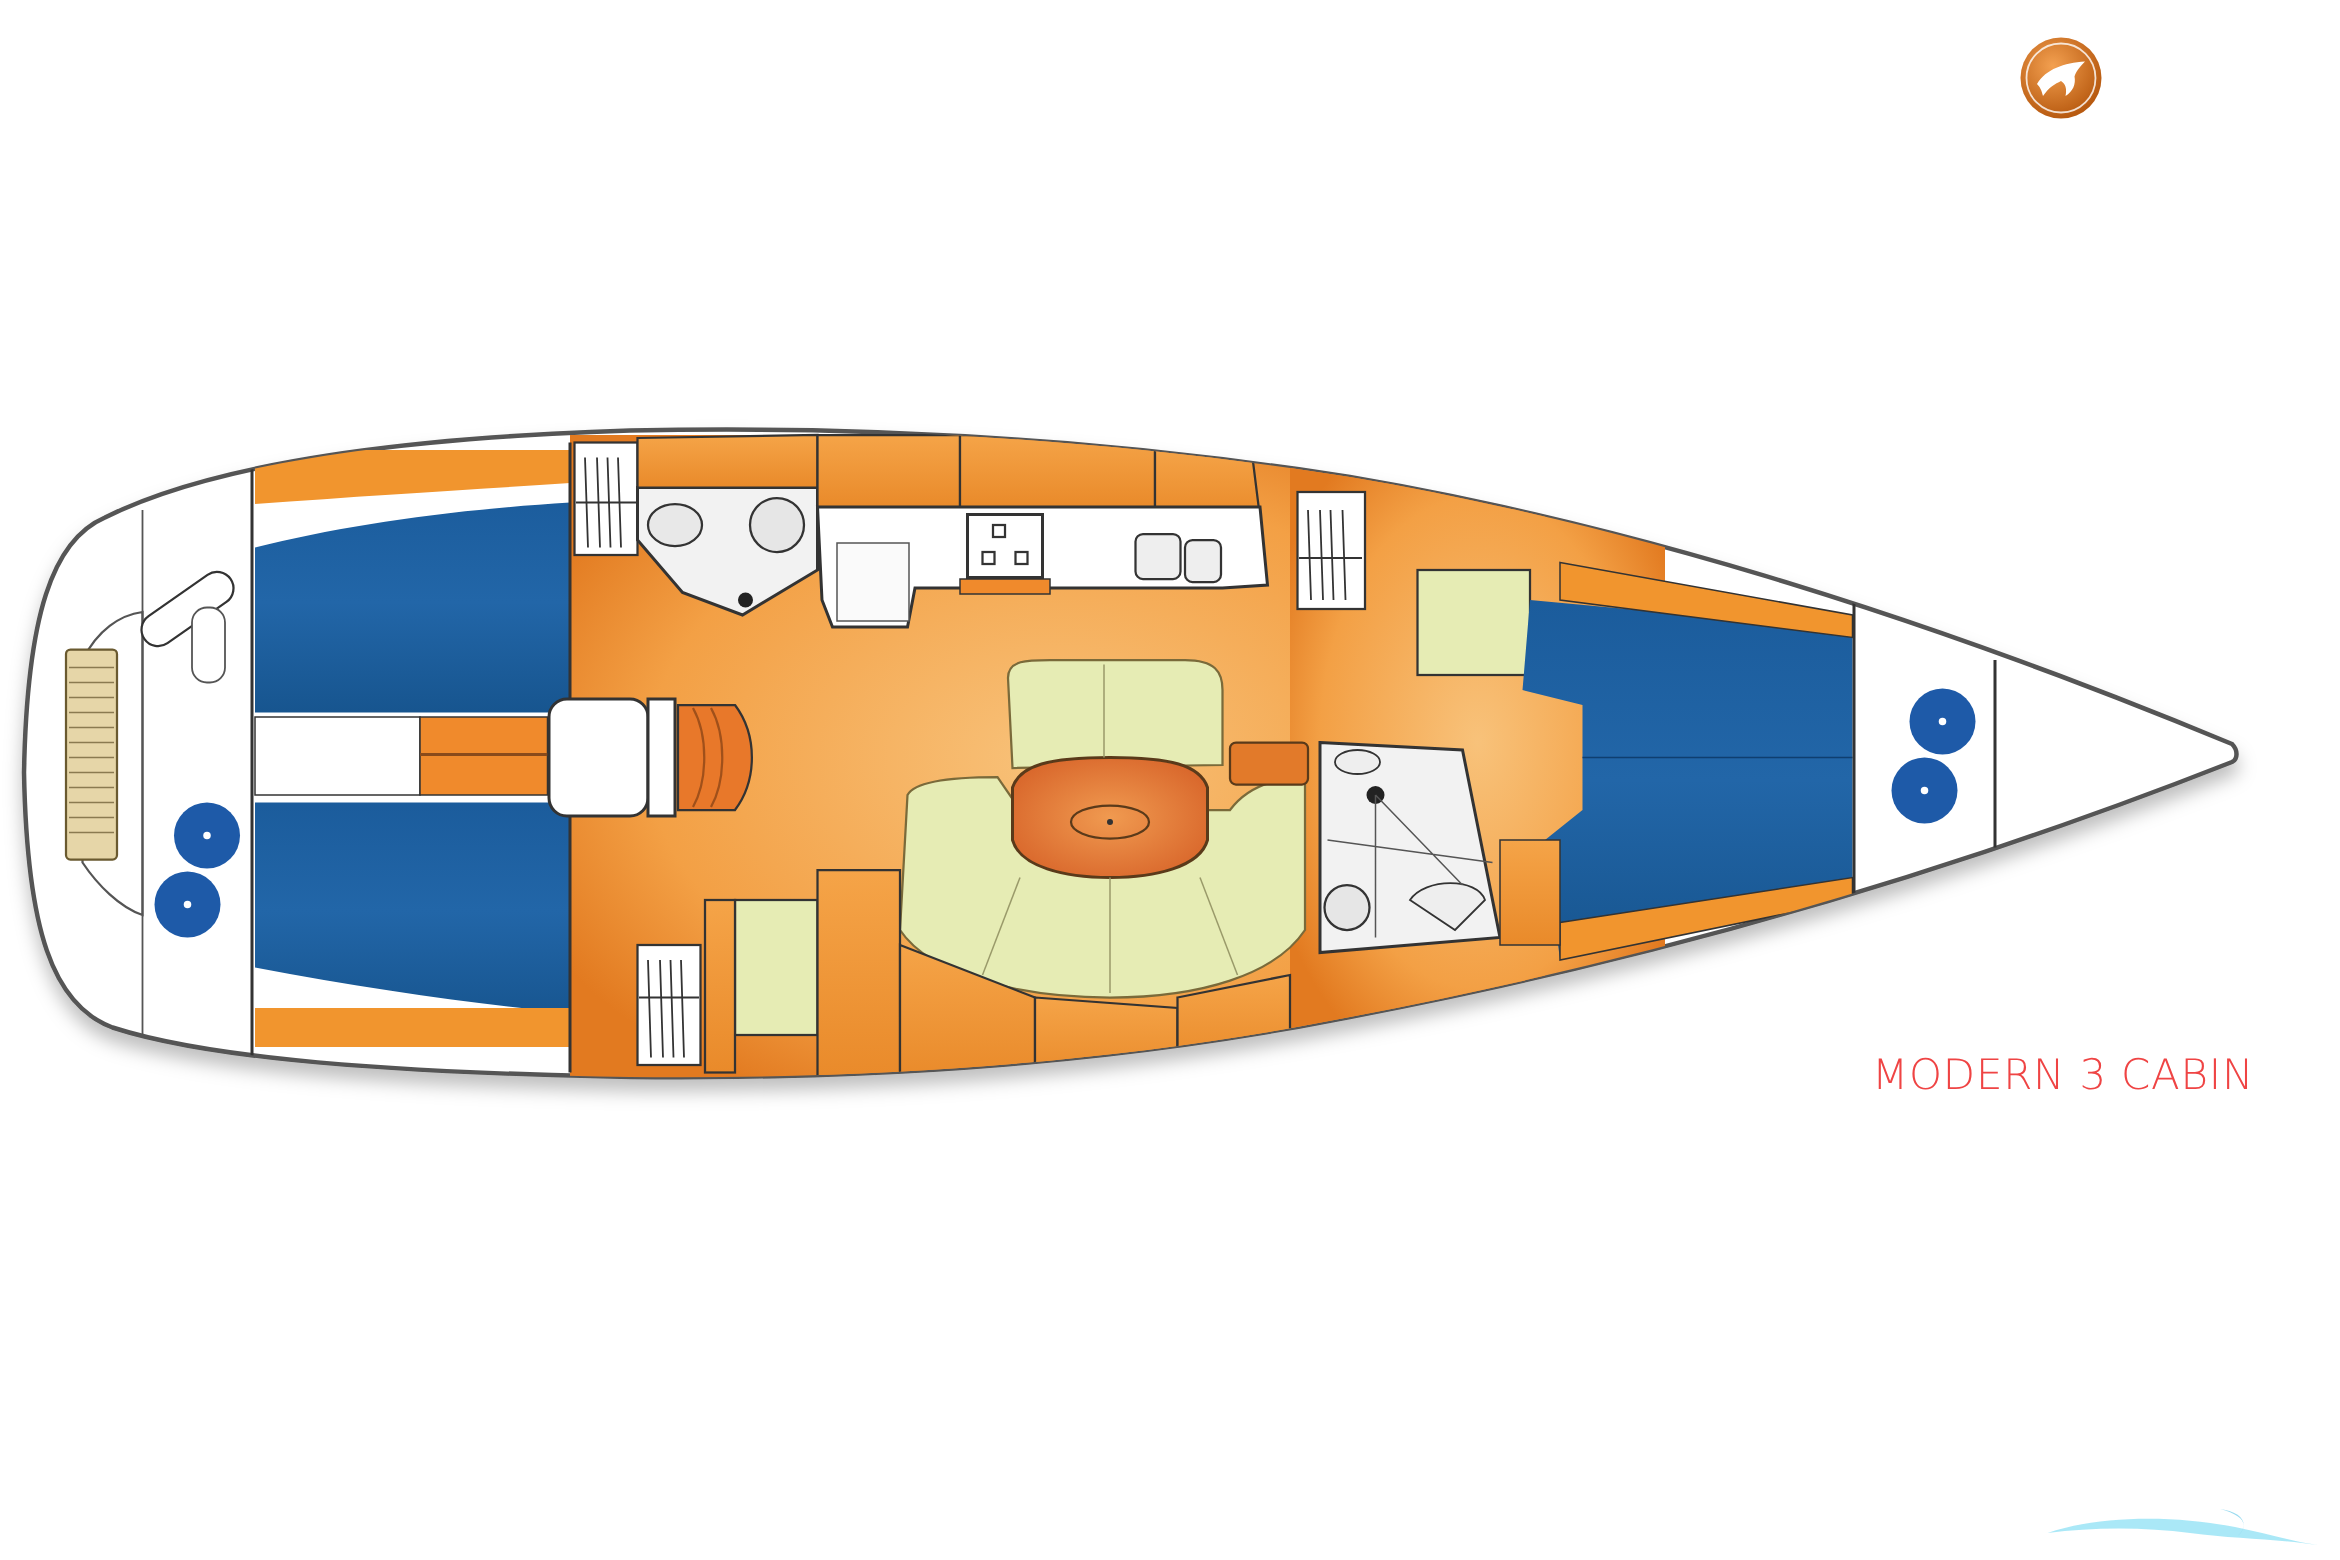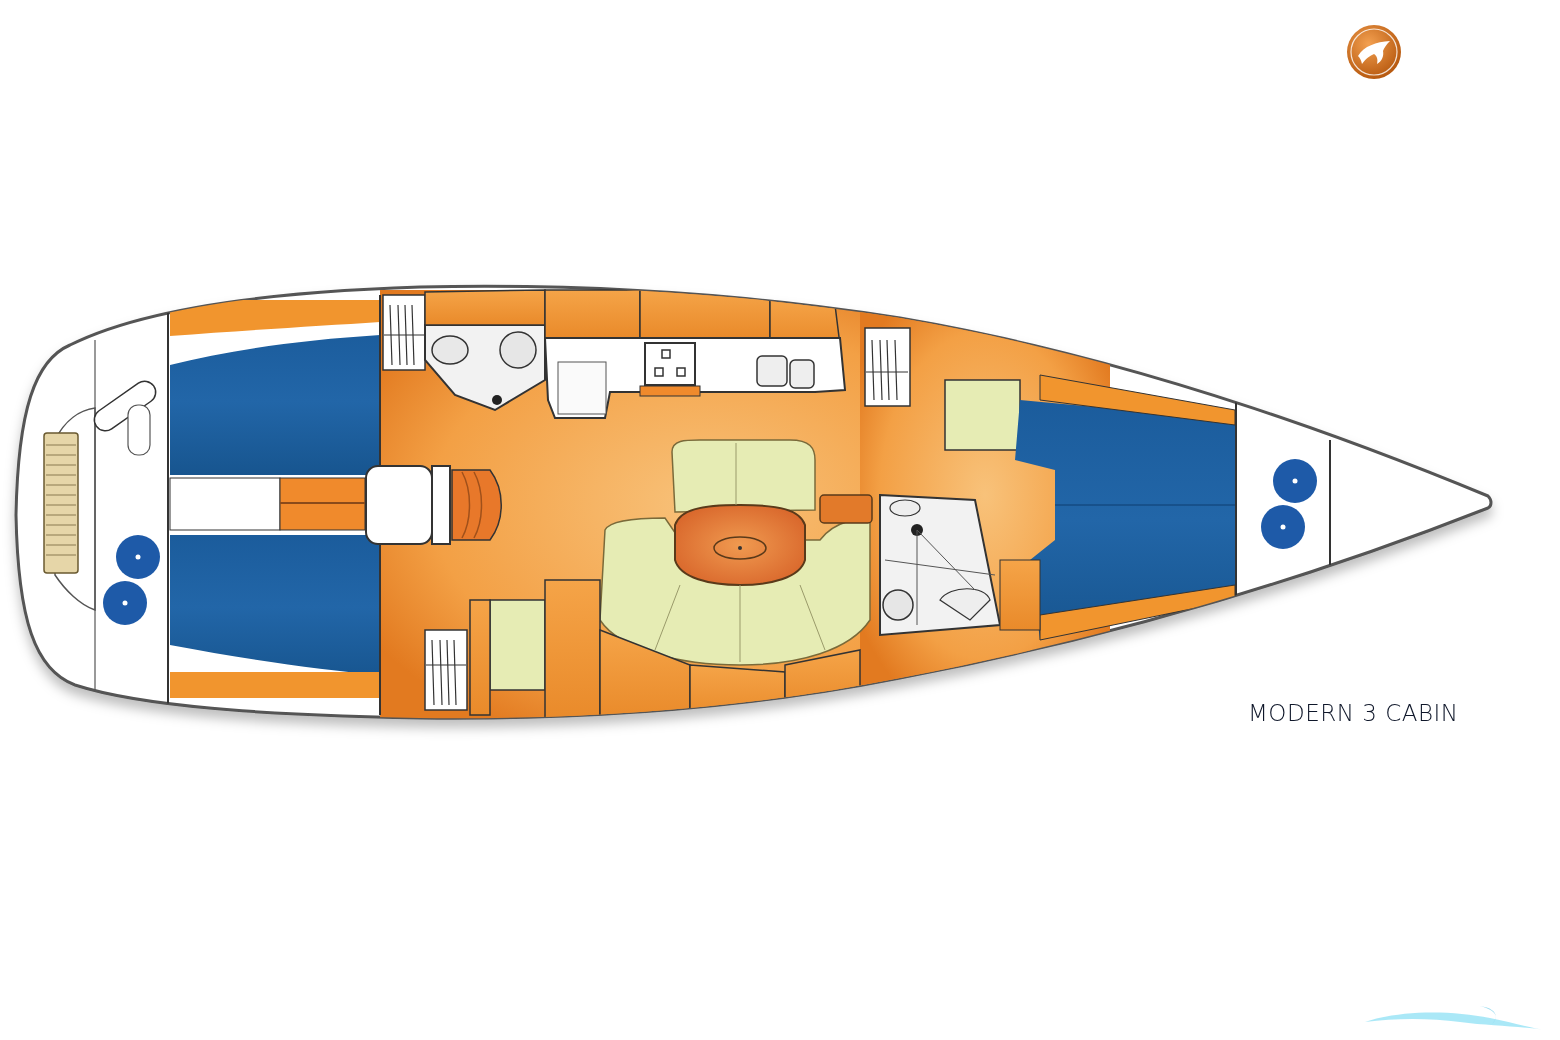--- a/index.html
+++ b/index.html
@@ -1,19 +1,19 @@
 <!DOCTYPE html>
 <html><head>
 <meta charset="utf-8">
 <style>
   html, body { margin:0; padding:0; background:#ffffff; }
   body { width:1560px; height:1040px; position:relative; overflow:hidden; font-family:"DejaVu Sans", sans-serif; }
   #plan { position:absolute; left:0; top:0; width:1560px; height:1040px; }
   .logo { position:absolute; left:1346px; top:24px; width:56px; height:56px; }
-  .caption { position:absolute; left:1248px; top:700px; font-family:"DejaVu Sans", sans-serif; font-size:23px; letter-spacing:0.5px; color:#0f172a; white-space:nowrap; font-weight:300; }
+  .caption { position:absolute; left:1248px; top:700px; font-family:"DejaVu Sans", sans-serif; font-size:28px; letter-spacing:0.5px; color:#ef4444; white-space:nowrap; font-weight:300; }
   .watermark { position:absolute; left:1360px; top:1000px; width:190px; height:36px; }
 </style>
 </head>
 <body>
 
 <svg id="plan" viewBox="0 0 1560 1040" xmlns="http://www.w3.org/2000/svg">
   <defs>
     <radialGradient id="floorGrad" cx="50%" cy="50%" r="60%">
       <stop offset="0%" stop-color="#f8c27a"></stop>
       <stop offset="70%" stop-color="#f3a045"></stop>

